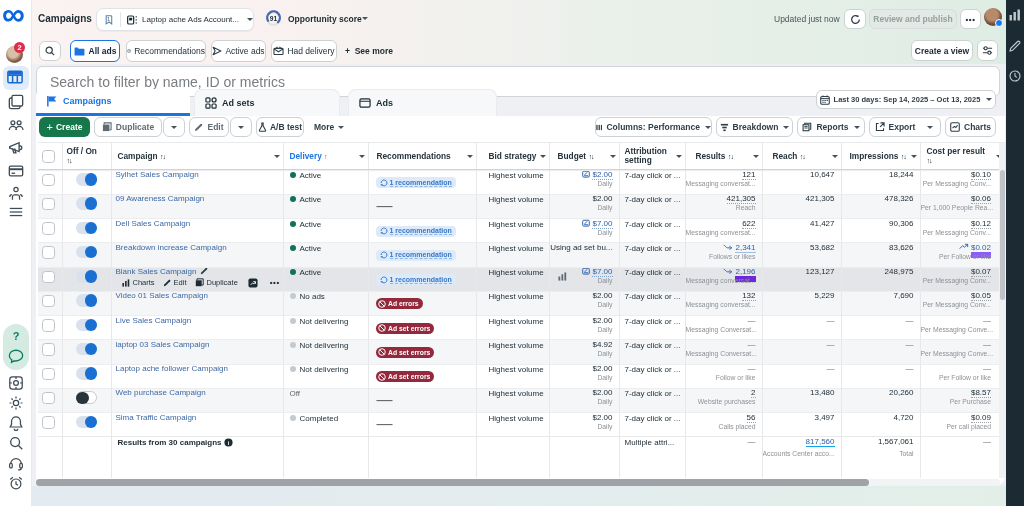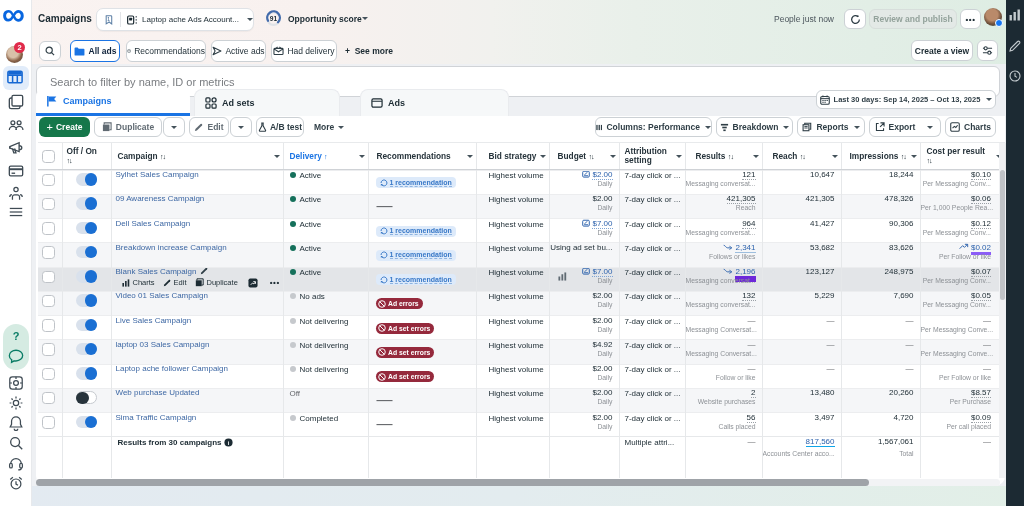--- a/index.html
+++ b/index.html
@@ -5,21 +5,21 @@
 body{font-family:"Liberation Sans",sans-serif;position:relative;background:#eef0f3;color:#1c2b33}
 .abs{position:absolute}
 #topband{left:0;top:0;width:1024px;height:64px;background:linear-gradient(90deg,#faf3f1 0%,#f8f1ef 30%,#f1f1ee 48%,#e9f0ea 62%,#e2eee6 85%,#deede3 100%)}
 #botband{left:0;top:486px;width:1024px;height:20px;background:linear-gradient(90deg,#e3eaf1 0%,#e3ecef 50%,#e2efe7 100%)}
 #sidebar{left:0;top:0;width:32px;height:506px;background:#fff;border-right:1px solid #e7e9ec;z-index:40}
 #rpanel{left:1006px;top:0;width:18px;height:506px;background:#1c2a33;z-index:40}
 .sb-ic{position:absolute;left:8px;width:16px;height:16px}
 .pillbtn{position:absolute;background:#fff;border:1px solid #ccd1d5;border-radius:6px;display:flex;align-items:center;justify-content:center;font-size:8.5px;color:#1c2b33;overflow:hidden}
 .selpill{border:1px solid #1b74e4}
 .car{width:0;height:0;border-left:3px solid transparent;border-right:3px solid transparent;border-top:3.5px solid #44525b;display:inline-block}
-#searchinput{left:36px;top:66px;width:964px;height:31px;background:#fff;border:1px solid #d0d3d7;border-radius:6px;font-size:11px;color:#7a7d81;display:flex;align-items:center;padding-left:13px}
+#searchinput{left:36px;top:66px;width:964px;height:31px;background:#fff;border:1px solid #d0d3d7;border-radius:6px;font-size:14px;color:#7a7d81;display:flex;align-items:center;padding-left:13px}
 .tab{position:absolute;top:89px;height:27px;border-radius:8px 8px 0 0;display:flex;align-items:center;font-size:9px;font-weight:bold}
 #card{left:36px;top:116px;width:969px;height:370px;background:#fff;border-radius:0 0 10px 10px;z-index:5}
 .tbtn{position:absolute;top:117px;height:20px;background:#fff;border:1px solid #ccd1d5;border-radius:6px;display:flex;align-items:center;justify-content:center;font-size:8.5px;font-weight:bold;color:#2f3e46;z-index:6;overflow:hidden;white-space:nowrap}
 table{border-collapse:collapse;table-layout:fixed;width:967px}
 td,th{border-right:1px solid #e6e8ea;overflow:hidden;white-space:nowrap;vertical-align:top;padding:0}
 tr.r{height:24.25px;border-top:1px solid #ecedef}
 tr.alt{background:#f5f6f8}
 tr.hov{background:#e3e5e8}
 th{font-size:8.3px;font-weight:bold;color:#26333b;text-align:left;position:relative;vertical-align:middle}
 .thc{position:absolute;right:3px;top:50%;margin-top:-1.5px}
@@ -64,21 +64,21 @@
  <span style="font-size:8px;color:#1c2b33;margin-left:5px;white-space:nowrap">Laptop ache Ads Account...</span>
  <span class="car" style="margin-left:8px"></span>
 </div>
 <svg class="abs" style="left:265px;top:10px" width="17" height="17" viewBox="0 0 18 18">
     <circle cx="9" cy="9" r="6.7" fill="none" stroke="#dfe3e8" stroke-width="2.4"></circle>
     <path d="M 3.2 11.4 A 6.7 6.7 0 1 1 13.8 12.9" fill="none" stroke="#436bab" stroke-width="2.4" stroke-linecap="round"></path>
     <text x="9" y="11.6" font-size="7" font-weight="bold" fill="#1c2b33" text-anchor="middle">91</text>
   </svg>
 <div class="abs" style="left:288px;top:14px;font-size:8.5px;font-weight:bold">Opportunity score</div>
 <span class="abs car" style="left:362px;top:17px"></span>
-<div class="abs" style="left:774px;top:14px;font-size:8.5px;color:#4b555c">People just now</div>
+<div class="abs" style="left:774px;top:14px;font-size:8.5px;color:#4b555c">Updated just now</div>
 <div class="abs pillbtn" style="left:844px;top:9px;width:22px;height:20px">
     <svg width="11" height="11" viewBox="0 0 12 12">
       <path d="M10.2 6a4.2 4.2 0 1 1-1.3-3" fill="none" stroke="#2f3e46" stroke-width="1.4"></path>
       <path d="M9 0.8 9.3 3.2 6.9 3.4z" fill="#2f3e46"></path>
     </svg>
   </div>
 <div class="abs" style="left:869px;top:9px;width:88px;height:20px;background:#e3e9e6;border:1px solid #d7dedb;border-radius:6px;display:flex;align-items:center;justify-content:center;font-size:8.5px;font-weight:bold;color:#93a29b">Review and publish</div>
 <div class="abs pillbtn" style="left:960px;top:9px;width:21px;height:20px;font-weight:bold;letter-spacing:0.5px;font-size:8px">•••</div>
 <div class="abs" style="left:984px;top:8px;width:18px;height:18px;border-radius:50%;background:radial-gradient(circle at 45% 38%,#b98a6a 0 38%,#6e4f3a 62%,#3e5a55 100%)"></div>
 <div class="abs" style="left:995px;top:19px;width:8px;height:8px;border-radius:50%;background:#1877f2;border:1px solid #fff"></div>
@@ -118,21 +118,21 @@
       <path d="M2.8 1.6 h8.4 l-2.4 2.7 2.4 2.7 h-8.4z" fill="#1a74e4"></path>
     </svg>Campaigns</div>
 <div class="tab" style="left:194px;width:146px;background:#f6f8f9;color:#1c2b33;padding-left:10px;border:1px solid #e9ebee;border-bottom:none"><svg style="margin-right:5px" width="12" height="12" viewBox="0 0 13 13">
       <g fill="none" stroke="#1c2b33" stroke-width="1.3">
         <rect x="1" y="1" width="4.4" height="4.4" rx="1"></rect>
         <rect x="7.6" y="1" width="4.4" height="4.4" rx="2.2"></rect>
         <rect x="1" y="7.6" width="4.4" height="4.4" rx="1"></rect>
         <rect x="7.6" y="7.6" width="4.4" height="4.4" rx="1"></rect>
       </g>
     </svg>Ad sets</div>
-<div class="tab" style="left:360px;width:149px;background:#f6f8f9;color:#1c2b33;padding-left:10px;border:1px solid #e9ebee;border-bottom:none"><svg style="margin-right:5px" width="12" height="12" viewBox="0 0 13 13">
+<div class="tab" style="left:348px;width:149px;background:#f6f8f9;color:#1c2b33;padding-left:10px;border:1px solid #e9ebee;border-bottom:none"><svg style="margin-right:5px" width="12" height="12" viewBox="0 0 13 13">
       <rect x="1" y="2" width="11" height="9" rx="1.5" fill="none" stroke="#1c2b33" stroke-width="1.3"></rect>
       <path d="M1.2 4.6 h10.6" stroke="#1c2b33" stroke-width="1.1"></path>
     </svg>Ads</div>
 <div class="abs" style="left:816px;top:90px;width:180px;height:19px;background:#fff;border:1px solid #ccd1d5;border-radius:6px;display:flex;align-items:center;justify-content:center;font-size:7.5px;font-weight:bold;color:#2f3e46;z-index:6"><svg style="margin-right:4px" width="10" height="10" viewBox="0 0 11 11">
       <rect x="0.8" y="1.6" width="9.4" height="8.6" rx="1.5" fill="none" stroke="#2f3e46" stroke-width="1.2"></rect>
       <path d="M0.8 4h9.4" stroke="#2f3e46" stroke-width="1.1"></path>
       <path d="M3.2 0.6v2M7.8 0.6v2" stroke="#2f3e46" stroke-width="1.2"></path>
       <g fill="#2f3e46">
         <rect x="2.6" y="5.4" width="1.4" height="1.2"></rect>
         <rect x="4.9" y="5.4" width="1.4" height="1.2"></rect>
@@ -361,21 +361,21 @@
                     <path d="M2.6 5.6 6.2 2.4 M2.4 6.4h4.4" stroke="#2e63ad" stroke-width="1"></path>
                   </svg><span style="border-bottom:1px dotted #7ea4d4">$7.00</span></span></div>
               <div class="lbl">Daily</div>
             </div>
           </td>
           <td>
             <div class="cell" style="padding-left:5px">7-day click or ...</div>
           </td>
           <td>
             <div class="num">
-              <div class="val"><span class="dotted">964</span></div>
+              <div class="val"><span class="dotted">622</span></div>
               <div class="lbl">Messaging conversat...</div>
             </div>
           </td>
           <td>
             <div class="num">41,427</div>
           </td>
           <td>
             <div class="num">90,306</div>
           </td>
           <td style="border-right:none">
@@ -432,21 +432,21 @@
           <td>
             <div class="num">53,682</div>
           </td>
           <td>
             <div class="num">83,626</div>
           </td>
           <td style="border-right:none">
             <div class="num">
               <div class="val"><span class="vlink"><svg style="margin-right:2px;vertical-align:0px" width="10" height="7" viewBox="0 0 11 8">
                     <path d="M0.5 6.5 L4 3 6 5 9.5 1.5 M6.5 1.5h3.2v3.2" fill="none" stroke="#2e63ad" stroke-width="1.1"></path>
-                  </svg><span style="border-bottom:3px solid #8b5cf6">$0.02</span></span></div>
+                  </svg><span style="border-bottom:6px solid #8b5cf6">$0.02</span></span></div>
               <div class="lbl">Per Follow or like</div>
             </div>
           </td>
         </tr>
         <tr class="r hov">
           <td>
             <div class="cb"></div>
           </td>
           <td>
             <div class="tgl on">
@@ -735,21 +735,21 @@
         <tr class="r alt">
           <td>
             <div class="cb"></div>
           </td>
           <td>
             <div class="tgl off">
               <i></i>
             </div>
           </td>
           <td>
-            <div class="cname">Web purchase Updated</div>
+            <div class="cname">Web purchase Campaign</div>
           </td>
           <td>
             <div class="cell" style="color:#65676b">Off</div>
           </td>
           <td>
             <div style="padding:2px 0 0 8px" class="dash">—</div>
           </td>
           <td>
             <div class="cell" style="padding-left:12px">Highest volume</div>
           </td>

